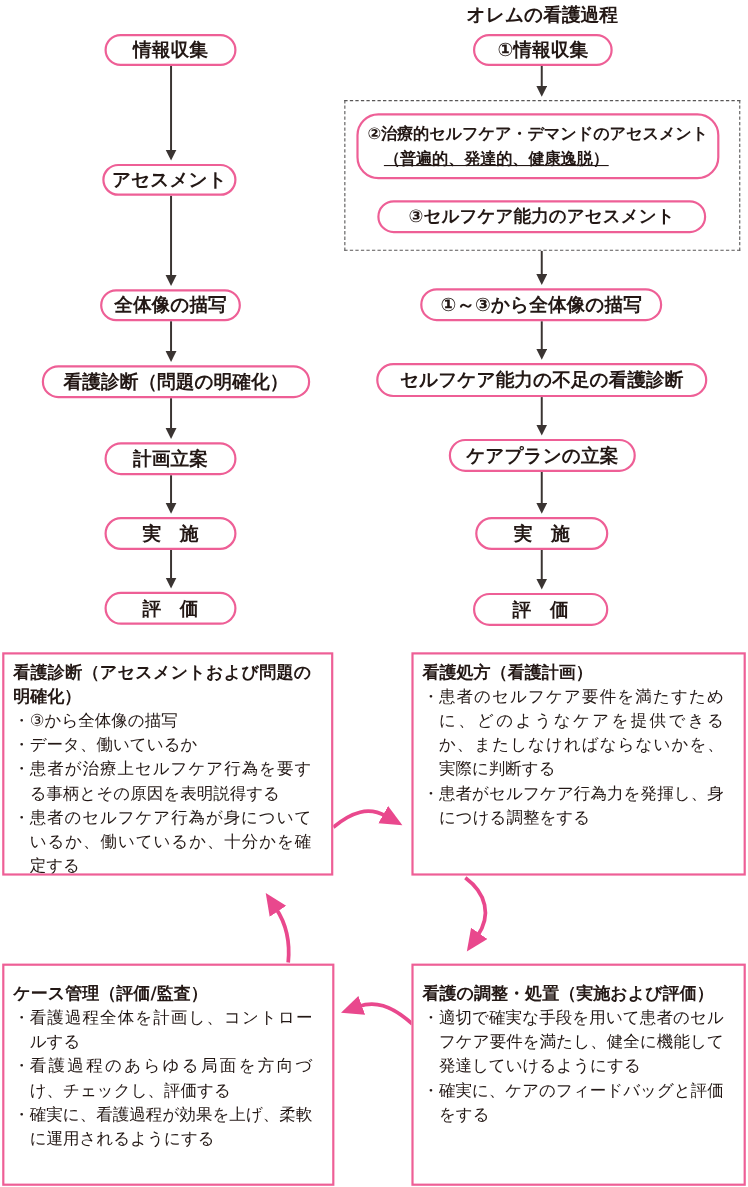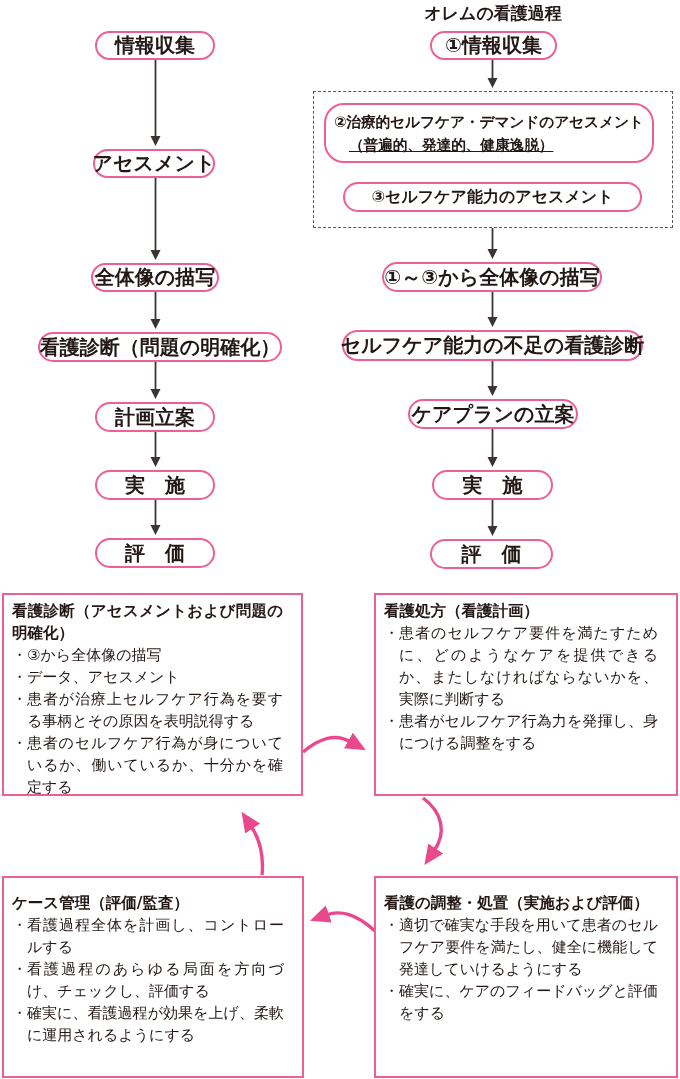--- a/index.html
+++ b/index.html
@@ -6,21 +6,21 @@
   html,body { background:#ffffff; }
   body { font-family:"DejaVu Sans", sans-serif; color:#231815; }
   .page {
     position:relative; width:680px; height:1079px; background:#fff;
     overflow:hidden;
   }
   .pill {
     position:absolute; background:#fff;
     border:2.5px solid #ee5f96; border-radius:17px;
     display:flex; align-items:center; justify-content:center;
-    font-size:20px; font-weight:600; color:#231815;
+    font-size:17px; font-weight:600; color:#231815;
     white-space:nowrap; z-index:2;
   }
   .diagram-title {
     position:absolute; left:408px; top:2px; width:170px;
     text-align:center; font-size:17px; font-weight:bold; z-index:2;
   }
   .dashed-group {
     position:absolute; left:313px; top:91px; width:360px; height:137px;
     border:1.6px dashed #595757; background:#fff; z-index:1;
   }
@@ -113,21 +113,21 @@
   <div class="pill" style="left:430px; top:539px; width:123px; height:30px;">評　価</div>
 
   <div class="bigbox" style="left:2px; top:593px; width:301px; height:203px;">
     <div class="bbtitle">看護診断（アセスメントおよび問題の明確化）</div>
     <div class="bullet">
       <span class="bdot">・</span>
       <span>③から全体像の描写</span>
     </div>
     <div class="bullet">
       <span class="bdot">・</span>
-      <span>データ、アセスメント</span>
+      <span>データ、働いているか</span>
     </div>
     <div class="bullet">
       <span class="bdot">・</span>
       <span>患者が治療上セルフケア行為を要する事柄とその原因を表明説得する</span>
     </div>
     <div class="bullet">
       <span class="bdot">・</span>
       <span>患者のセルフケア行為が身についているか、働いているか、十分かを確定する</span>
     </div>
   </div>

